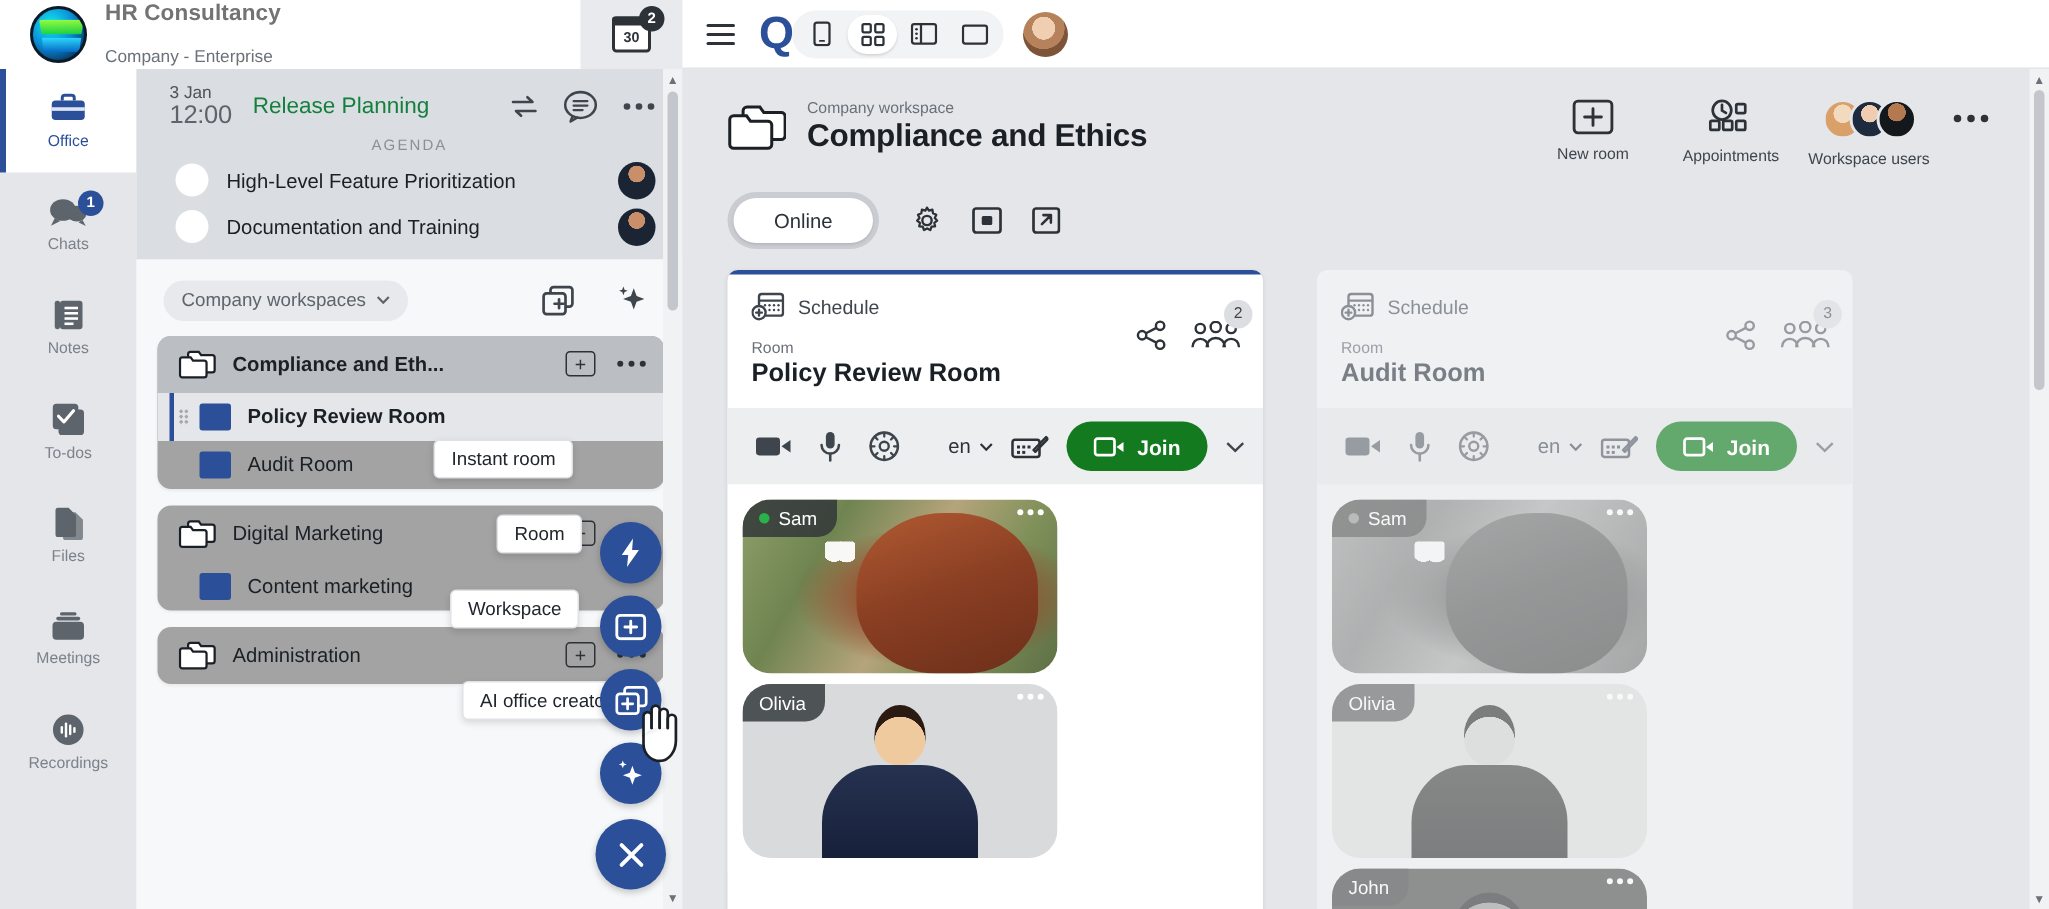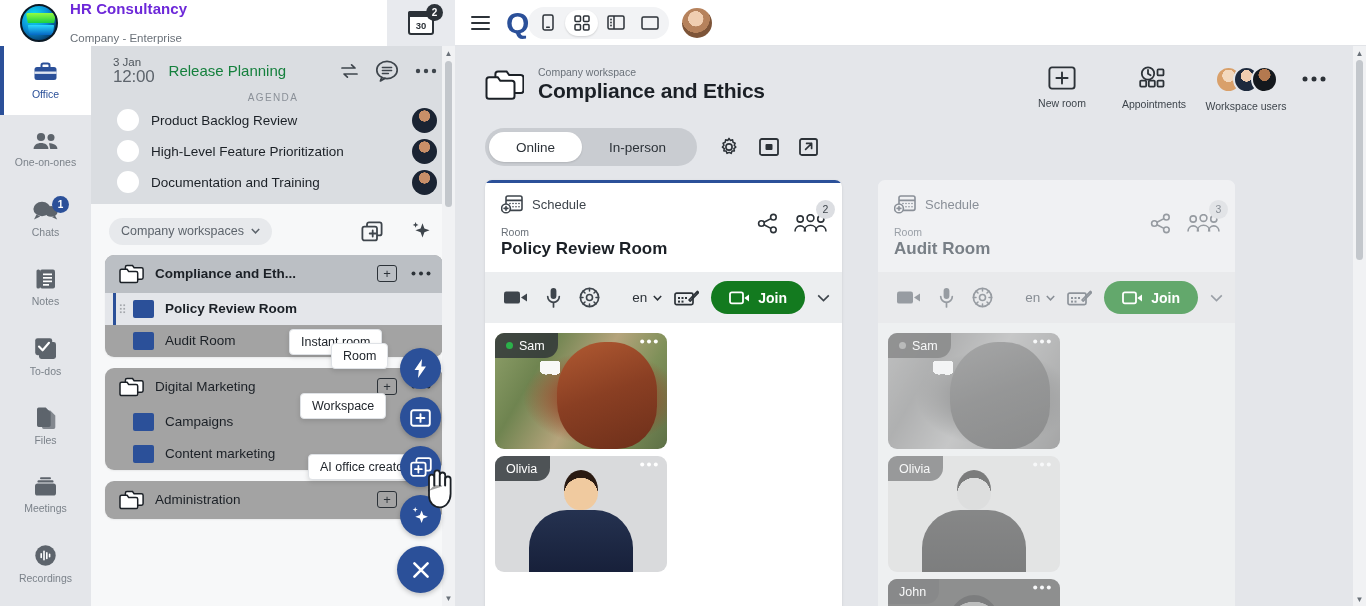--- a/index.html
+++ b/index.html
@@ -20,21 +20,21 @@
   .brand-logo { width: 38px; height: 38px; margin-left: 20px; border-radius: 50%;
     background: radial-gradient(circle at 35% 30%, #12e8f0 0%, #0a8fd8 45%, #063f6e 78%, #021a30 100%);
     border: 2px solid #0b1a26; position: relative; overflow: hidden; flex: 0 0 38px; }
   .brand-logo::before { content:""; position:absolute; left:4px; top:7px; width:30px; height:10px;
     background: linear-gradient(180deg,#9bff38,#1ad23c); border-radius:2px; opacity:.95;
     clip-path: polygon(0 0,100% 0,94% 100%,6% 100%); }
   .brand-logo::after { content:""; position:absolute; left:5px; top:19px; width:28px; height:10px;
     background: linear-gradient(180deg,#2ddcff,#0566c4); border-radius:2px; opacity:.95;
     clip-path: polygon(3% 0,97% 0,92% 100%,8% 100%); }
   .brand-text { margin-left: 12px; line-height: 1.25; }
-  .brand-title { font-size: 15px; font-weight: 700; color: #6d28d9; letter-spacing: .1px; }
+  .brand-title { font-size: 15px; font-weight: 700; color: #737373; letter-spacing: .1px; }
   .brand-sub { font-size: 11.5px; color: #6a7179; margin-top: 12px; }
   .brand-right { margin-left: auto; width: 68px; height: 46px; background: #e8eaee;
     display: flex; align-items: center; justify-content: center; position: relative; }
   .cal-ico { width: 26px; height: 24px; border: 2.2px solid #2c3238; border-radius: 3px;
     background: #fff; position: relative; display: flex; align-items: flex-end; justify-content: center;
     font-size: 9.5px; font-weight: 600; color: #2c3238; padding-bottom: 2px; }
   .cal-ico::before { content:""; position:absolute; top:-2px; left:-2px; right:-2px; height: 6px;
     background: #2c3238; border-radius: 2px 2px 0 0; }
   .cal-badge { position: absolute; top: 4px; right: 12px; width: 17px; height: 17px; border-radius: 50%;
     background: #2c3238; color: #fff; font-size: 10px; font-weight: 700;
@@ -201,21 +201,21 @@
   .lang { display: flex; align-items: center; gap: 6px; font-size: 13.5px; color: #2c3238; cursor: pointer; }
   .card.muted .lang { color: #888e95; }
   .join { height: 33px; border-radius: 17px; background: #137a1f; color: #fff; font-size: 14px;
     font-weight: 700; display: flex; align-items: center; gap: 8px; padding: 0 18px; cursor: pointer; }
   .card.muted .join { background: #63a86c; }
   .chev-sm { color: #3e454c; cursor: pointer; }
   .card.muted .chev-sm { color: #9aa0a7; }
 
   .tiles { display: flex; flex-wrap: wrap; gap: 7px; padding: 10px; background: #fff; }
   .card.muted .tiles { background: #eef0f1; }
-  .tile { width: 172px; height: 116px; border-radius: 9px; position: relative; overflow: hidden; }
+  .tile { width: 210px; height: 116px; border-radius: 19px; position: relative; overflow: hidden; }
   .tile-name { position: absolute; left: 0; top: 0; height: 25px; border-radius: 0 0 13px 0;
     background: rgba(48,52,56,.82); color: #fff; font-size: 12.5px; display: flex; align-items: center;
     gap: 6px; padding: 0 13px 0 11px; z-index: 3; }
   .onlinedot { width: 7px; height: 7px; border-radius: 50%; background: #2bb14a; display: block; }
   .tile-dots { position: absolute; right: 9px; top: 6px; color: #fff; z-index: 3; cursor: pointer; }
   .card.muted .tile { filter: grayscale(1) opacity(.55); }
 
   
   .art-sam { position:absolute; inset:0;
     background:
@@ -278,31 +278,20 @@
             <svg width="25" height="22" viewBox="0 0 25 22">
                 <rect x="1.5" y="6" width="22" height="13" rx="2.5" fill="currentColor"></rect>
                 <path d="M8.5 6V4.2c0-1 .8-1.7 1.8-1.7h4.4c1 0 1.8.7 1.8 1.7V6" fill="none" stroke="currentColor" stroke-width="2"></path>
                 <rect x="1.5" y="10.5" width="22" height="2.4" fill="#fff" opacity=".85"></rect>
               </svg>
           </span>
           <span class="rail-label">Office</span>
         </div>
         <div class="rail-item">
           <span class="rail-ico">
-            <svg width="27" height="20" viewBox="0 0 27 20">
-                <circle cx="9" cy="6" r="4.1" fill="currentColor"></circle>
-                <circle cx="19" cy="6.6" r="3.5" fill="currentColor"></circle>
-                <path d="M1.6 18c0-3.9 3.3-6 7.4-6s7.4 2.1 7.4 6z" fill="currentColor"></path>
-                <path d="M17 12.3c3.5.1 8.4 1.3 8.4 5.7h-7.2z" fill="currentColor"></path>
-              </svg>
-          </span>
-          <span class="rail-label">One-on-ones</span>
-        </div>
-        <div class="rail-item">
-          <span class="rail-ico">
             <svg width="27" height="21" viewBox="0 0 27 21">
                 <ellipse cx="10" cy="9" rx="8.6" ry="7.2" fill="currentColor"></ellipse>
                 <path d="M4.5 14.5 2 19.5l6.2-3.1z" fill="currentColor"></path>
                 <ellipse cx="19.2" cy="11.4" rx="6.4" ry="5.3" fill="currentColor"></ellipse>
                 <path d="M23 15.6l2.2 4-5-2.4z" fill="currentColor"></path>
               </svg>
           </span>
           <span class="rail-badge">1</span>
           <span class="rail-label">Chats</span>
         </div>
@@ -394,25 +383,20 @@
                 <svg width="22" height="6" viewBox="0 0 22 6">
                     <circle cx="3" cy="3" r="2.2" fill="currentColor"></circle>
                     <circle cx="11" cy="3" r="2.2" fill="currentColor"></circle>
                     <circle cx="19" cy="3" r="2.2" fill="currentColor"></circle>
                   </svg>
               </span>
             </div>
           </div>
           <div class="agenda-cap">AGENDA</div>
           <div class="agenda-list">
-            <div class="agenda-row">
-              <span class="agenda-dot"></span>
-              <span class="agenda-text">Product Backlog Review</span>
-              <span class="agenda-av"></span>
-            </div>
             <div class="agenda-row">
               <span class="agenda-dot"></span>
               <span class="agenda-text">High-Level Feature Prioritization</span>
               <span class="agenda-av"></span>
             </div>
             <div class="agenda-row">
               <span class="agenda-dot"></span>
               <span class="agenda-text">Documentation and Training</span>
               <span class="agenda-av"></span>
             </div>
@@ -493,24 +477,20 @@
                   <svg width="20" height="5" viewBox="0 0 20 5">
                       <circle cx="2.5" cy="2.5" r="2" fill="currentColor"></circle>
                       <circle cx="10" cy="2.5" r="2" fill="currentColor"></circle>
                       <circle cx="17.5" cy="2.5" r="2" fill="currentColor"></circle>
                     </svg>
                 </span>
               </span>
             </div>
             <div class="room-row">
               <span class="room-sq"></span>
-              <span class="room-name">Campaigns</span>
-            </div>
-            <div class="room-row">
-              <span class="room-sq"></span>
               <span class="room-name">Content marketing</span>
             </div>
           </div>
 
           <div class="ws-group">
             <div class="ws-head plain">
               <span>
                 <svg width="25" height="20" viewBox="0 0 25 20">
                     <path d="M8 1.6h5.5l1.6 2.2h7.4c.9 0 1.6.7 1.6 1.6v8.2c0 .9-.7 1.6-1.6 1.6H8c-.9 0-1.6-.7-1.6-1.6V3.2c0-.9.7-1.6 1.6-1.6z" fill="#fff" stroke="#1b2026" stroke-width="1.5"></path>
                     <path d="M2.6 5.2h5.5l1.6 2.2h7.4c.9 0 1.6.7 1.6 1.6V17c0 .9-.7 1.6-1.6 1.6H2.6c-.9 0-1.6-.7-1.6-1.6V6.8c0-.9.7-1.6 1.6-1.6z" fill="#fff" stroke="#1b2026" stroke-width="1.5"></path>
@@ -524,21 +504,21 @@
                       <circle cx="2.5" cy="2.5" r="2" fill="currentColor"></circle>
                       <circle cx="10" cy="2.5" r="2" fill="currentColor"></circle>
                       <circle cx="17.5" cy="2.5" r="2" fill="currentColor"></circle>
                     </svg>
                 </span>
               </span>
             </div>
           </div>
         </div>
 
-        <div class="tip" style="left:198px; top:247px;margin-top:36px;">Instant room</div>
+        <div class="tip" style="left:198px; top:247px;">Instant room</div>
         <div class="tip" style="left:240px; top:297px;">Room</div>
         <div class="tip" style="left:209px; top:347px;">Workspace</div>
         <div class="tip" style="left:181px; top:408px;margin-left:36px;">AI office creator</div>
 
         <div class="fabs">
           <div class="fab">
             <span>
               <svg width="15" height="21" viewBox="0 0 15 21">
                   <path d="M9 1 1.5 12h4.3L5 20l8-11.4H8.4z" fill="#fff"></path>
                 </svg>
@@ -702,21 +682,20 @@
                 <circle cx="12" cy="3" r="2.5" fill="currentColor"></circle>
                 <circle cx="21" cy="3" r="2.5" fill="currentColor"></circle>
               </svg>
           </div>
         </div>
       </div>
 
       <div class="tabbar">
         <div class="segmented">
           <div class="seg active">Online</div>
-          <div class="seg">In-person</div>
         </div>
         <div class="tab-icons">
           <span>
             <svg width="20" height="20" viewBox="0 0 20 20">
                 <circle cx="10" cy="10" r="3.1" fill="none" stroke="currentColor" stroke-width="1.6"></circle>
                 <path d="M10 1.4l1.3 2 2.3-.6.4 2.4 2.2 1-1 2.1 1.6 1.8-1.9 1.5.5 2.3-2.4.2-.8 2.3-2.1-1.1-2.1 1.1-.8-2.3-2.4-.2.5-2.3-1.9-1.5L5 8.3l-1-2.1 2.2-1 .4-2.4 2.3.6z" fill="none" stroke="currentColor" stroke-width="1.5" stroke-linejoin="round"></path>
               </svg>
           </span>
           <span>
             <svg width="20" height="18" viewBox="0 0 20 18">

